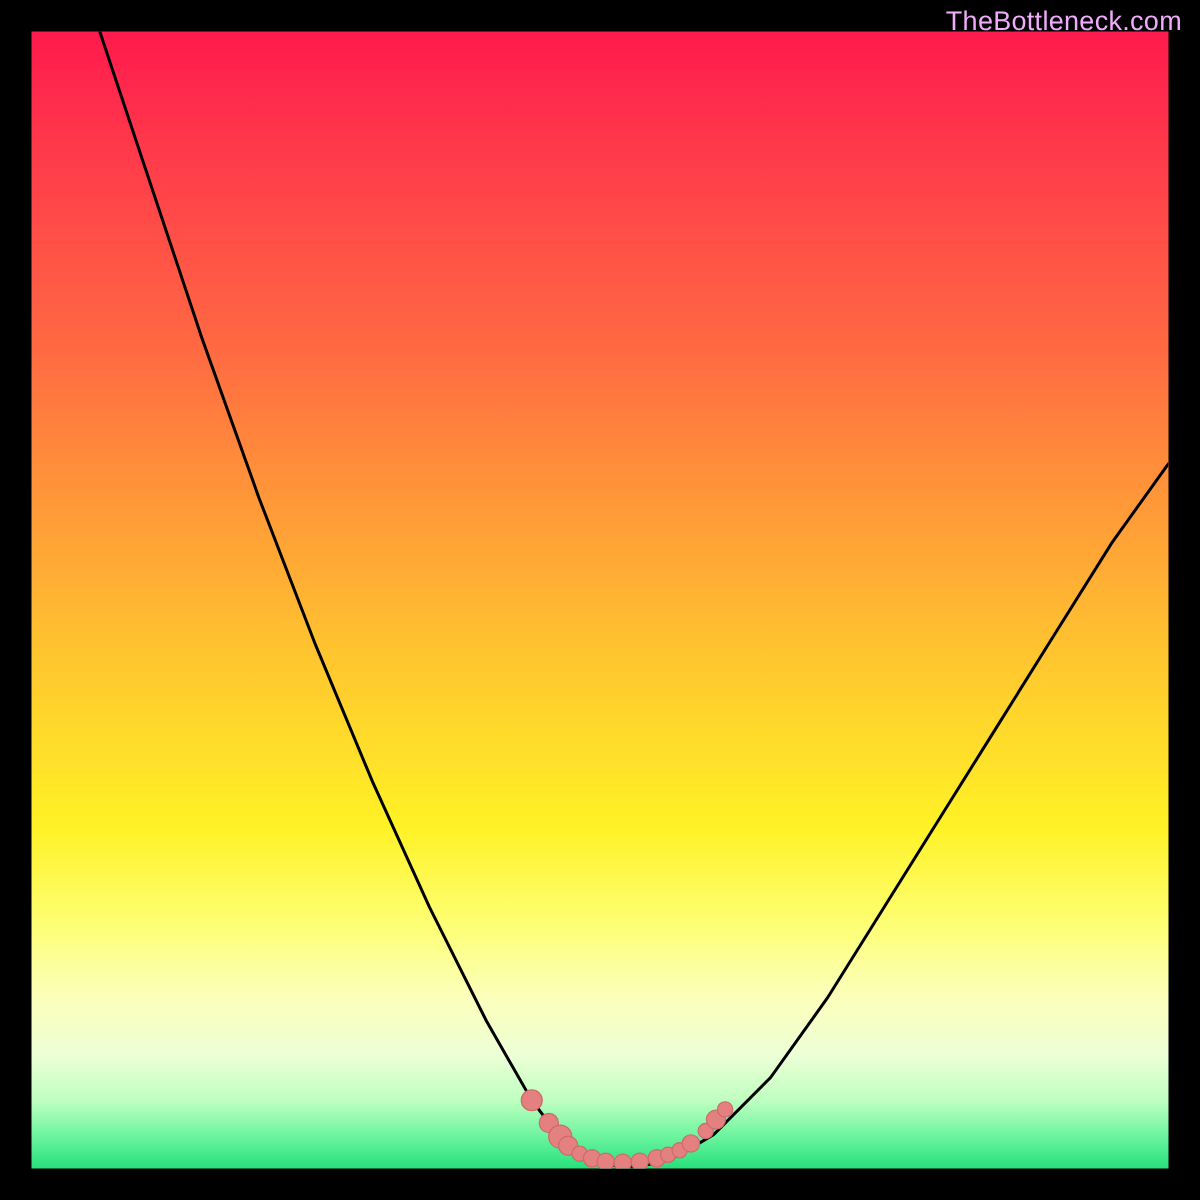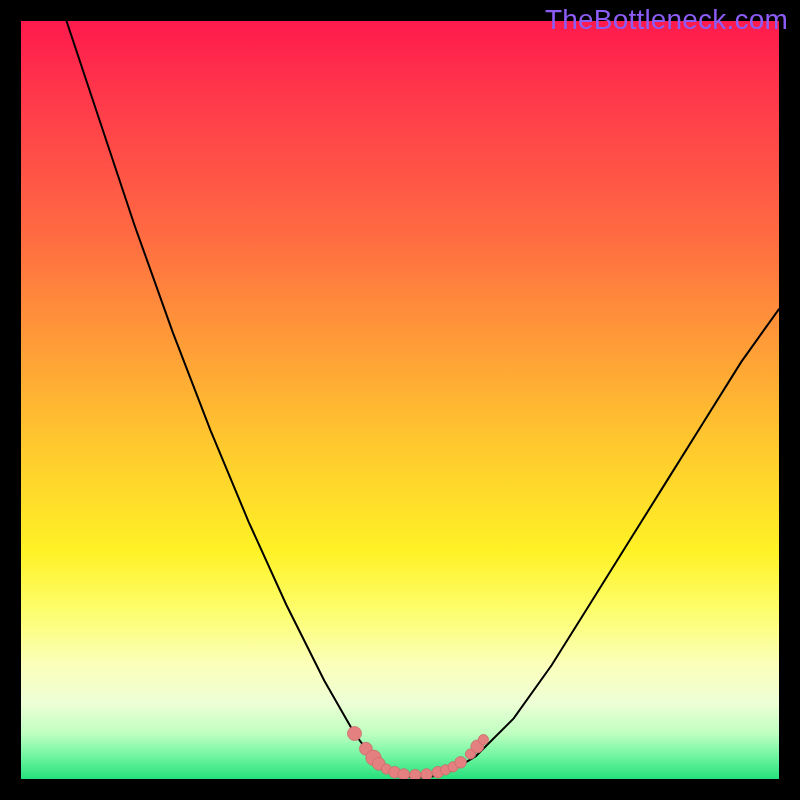--- a/index.html
+++ b/index.html
@@ -44,22 +44,22 @@
     position: absolute;
     left: 0;
     top: 0;
     width: 758px;
     height: 758px;
   }
   .watermark {
     position: absolute;
     top: 4px;
     right: 12px;
-    color: #8b5cf6;
-    font-size: 28px;
+    color: #f0abfc;
+    font-size: 18px;
     font-weight: 500;
     letter-spacing: 0.2px;
     user-select: none;
   }
 </style>
 </head>
 <body>
 
 <div class="frame">
   <div class="plot">

